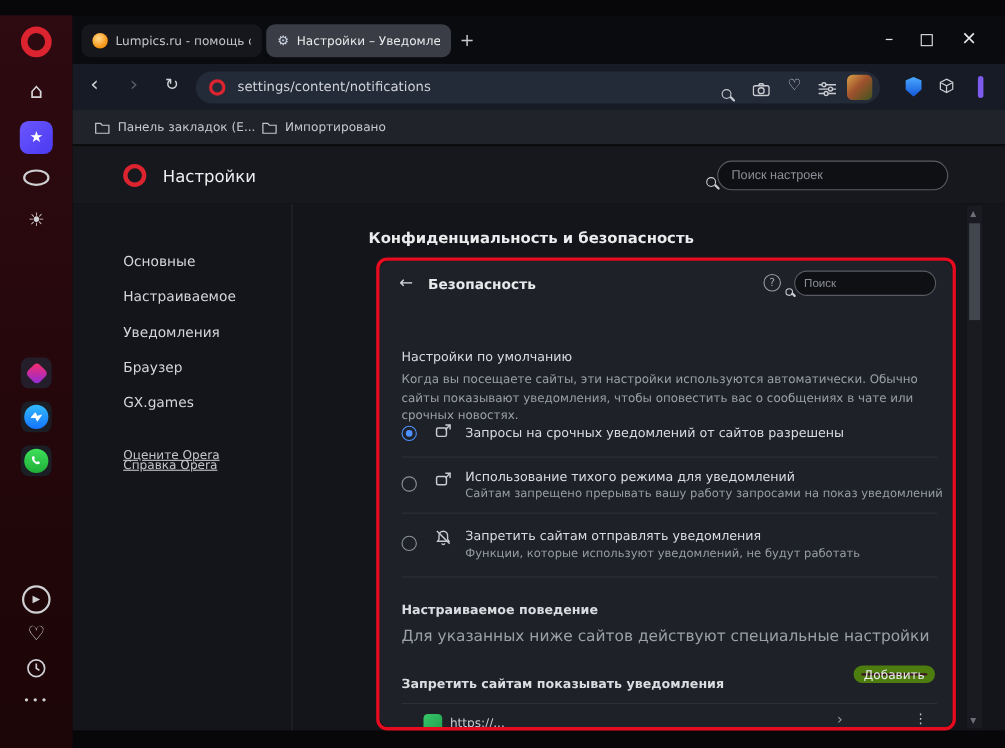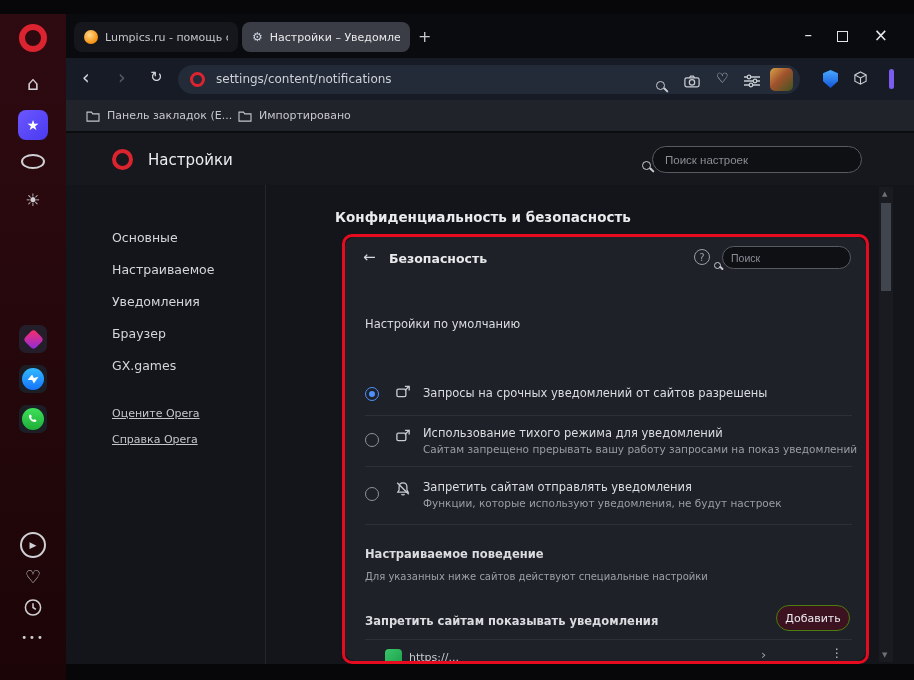--- a/index.html
+++ b/index.html
@@ -76,21 +76,21 @@
   .sh-input{position:absolute;left:12px;top:0;width:165px;height:100%;background:transparent;border:none;outline:none;color:#c9ccd1;font-size:11.5px}
   .sh-mag{position:absolute;right:11px;top:8px}
   input::placeholder{color:#8b8e95}
 
   
   .content{position:absolute;left:66px;top:185px;right:0;bottom:16px;background:#14151a}
   .vline{position:absolute;left:199px;top:0;bottom:0;width:1px;background:#24262c}
   .nav-item{position:absolute;left:46px;font-size:12.5px;color:#d4d6da}
   .ni-0{top:45px}.ni-1{top:77px}.ni-2{top:109px}.ni-3{top:141px}.ni-4{top:173px}
   .nav-link{position:absolute;left:46px;font-size:11px;color:#c3c5ca;text-decoration:underline}
-  .nl-0{top:222px}.nl-1{top:248px}
+  .nl-0{top:222px}.nl-1{top:231px}
   .main-heading{position:absolute;left:269px;top:24px;font-size:13.5px;font-weight:bold;color:#eaebed}
 
   
   .card{position:absolute;left:279px;top:52px;width:521px;height:424px;background:#1e2127;border-radius:10px;overflow:hidden}
   .annotation{position:absolute;left:276px;top:49px;width:527px;height:430px;border:3px solid #e60b1e;border-radius:10px;
               pointer-events:none;z-index:5}
   .c-back{position:absolute;left:18px;top:11px;font-size:15px;color:#d6d8db}
   .c-title{position:absolute;left:44px;top:14px;font-size:12.5px;font-weight:bold;color:#e8e9eb}
   .c-help{position:absolute;left:349px;top:12px;width:16px;height:16px;border:1.5px solid #9b9ea5;border-radius:50%;
           color:#9b9ea5;font-size:10px;display:flex;align-items:center;justify-content:center}
@@ -105,24 +105,24 @@
   .r1{top:150px}.r2{top:196px}.r3{top:250px}
   .o-icon{position:absolute;left:50px}
   .i1{top:146px}.i2{top:190px}.i3{top:244px}
   .o-label{position:absolute;left:78px;font-size:11.5px;font-weight:500;color:#dbdde1}
   .l1{top:149px}.l2{top:189px}.l3{top:243px}
   .o-desc{position:absolute;left:78px;font-size:10.5px;color:#999ea6}
   .p2{top:206px}.p3{top:260px}
   .divider{position:absolute;left:20px;right:14px;height:1px;background:#2d3037}
   .d1{top:178px}.d2{top:229px}.d3{top:287px}.d4{top:402px}
   .c-cus-h{position:absolute;left:20px;top:310px;font-size:11.5px;font-weight:600;color:#dadce0}
-  .c-cus-p{position:absolute;left:20px;top:334px;font-size:10px;color:#9ba0a8}
+  .c-cus-p{position:absolute;left:20px;top:334px;font-size:14px;color:#9ba0a8}
   .c-blk-h{position:absolute;left:20px;top:377px;font-size:11.5px;font-weight:700;color:#dadce0}
-  .add-btn{position:absolute;right:16px;top:368px;width:74px;height:26px;border-radius:13px;background:#3d1220;
-           border:1px solid #4d7c0f;color:#eceef0;font-size:11px;display:flex;align-items:center;justify-content:center}
+  .add-btn{position:absolute;right:16px;top:368px;width:74px;height:16px;border-radius:13px;background:#3d1220;
+           border:7px solid #4d7c0f;color:#eceef0;font-size:11px;display:flex;align-items:center;justify-content:center}
   .site-icon{position:absolute;left:40px;top:412px;width:17px;height:17px;border-radius:4px;
              background:linear-gradient(135deg,#39c76a,#1d9e4b)}
   .site-url{position:absolute;left:64px;top:414px;font-size:11px;color:#c8cbd1}
   .site-chev{position:absolute;left:416px;top:410px;font-size:13px;color:#9ba0a8}
   .site-dots{position:absolute;left:486px;top:409px;font-size:12px;color:#c0c3c9}
 
   
   .scroll{position:absolute;left:813px;top:2px;width:14px;bottom:2px;background:#191b20}
   .sc-up{position:absolute;top:3px;left:3px;font-size:7px;color:#6d7077}
   .sc-down{position:absolute;bottom:3px;left:3px;font-size:7px;color:#6d7077}
@@ -264,20 +264,21 @@
     <div class="card">
       <div class="c-back">←</div>
       <div class="c-title">Безопасность</div>
       <div class="c-help">?</div>
       <div class="c-search">
         <input class="c-sinput" placeholder="Поиск" style="">
         <span class="mag sm c-smag"></span>
       </div>
 
       <div class="c-dft-h">Настройки по умолчанию</div>
+      <div class="c-dft-p">Когда вы посещаете сайты, эти настройки используются автоматически. Обычно сайты показывают уведомления, чтобы оповестить вас о сообщениях в чате или срочных новостях.</div>
 
       <div class="radio sel r1"></div>
       <span class="o-icon i1">
         <svg width="17" height="17" viewBox="0 0 18 18">
             <rect x="2" y="6.5" width="9.5" height="8" rx="1.5" fill="none" stroke="#c9ccd1" stroke-width="1.4"></rect>
             <path d="M10.5 3.5H15v4.5" fill="none" stroke="#c9ccd1" stroke-width="1.4"></path>
             <path d="M15 3.5l-4.5 4.5" stroke="#c9ccd1" stroke-width="1.4"></path>
           </svg>
       </span>
       <div class="o-label l1">Запросы на срочных уведомлений от сайтов разрешены</div>
@@ -297,21 +298,21 @@
 
       <div class="radio r3"></div>
       <span class="o-icon i3">
         <svg width="16" height="16" viewBox="0 0 18 18">
             <path d="M9 2.2c2.6 0 4.4 2 4.4 4.6v3.4l1.4 2.2H3.2l1.4-2.2V6.8C4.6 4.2 6.4 2.2 9 2.2z" fill="none" stroke="#c9ccd1" stroke-width="1.4"></path>
             <path d="M7.4 14.6a1.7 1.7 0 003.2 0" fill="none" stroke="#c9ccd1" stroke-width="1.4"></path>
             <path d="M2.5 2l13 13" stroke="#c9ccd1" stroke-width="1.5"></path>
           </svg>
       </span>
       <div class="o-label l3">Запретить сайтам отправлять уведомления</div>
-      <div class="o-desc p3">Функции, которые используют уведомления, не будут настроек</div>
+      <div class="o-desc p3">Функции, которые используют уведомлений, не будут работать</div>
       <div class="divider d3"></div>
 
       <div class="c-cus-h">Настраиваемое поведение</div>
       <div class="c-cus-p">Для указанных ниже сайтов действуют специальные настройки</div>
 
       <div class="c-blk-h">Запретить сайтам показывать уведомления</div>
       <div class="add-btn">Добавить</div>
       <div class="divider d4"></div>
 
       <div class="site-icon"></div>

